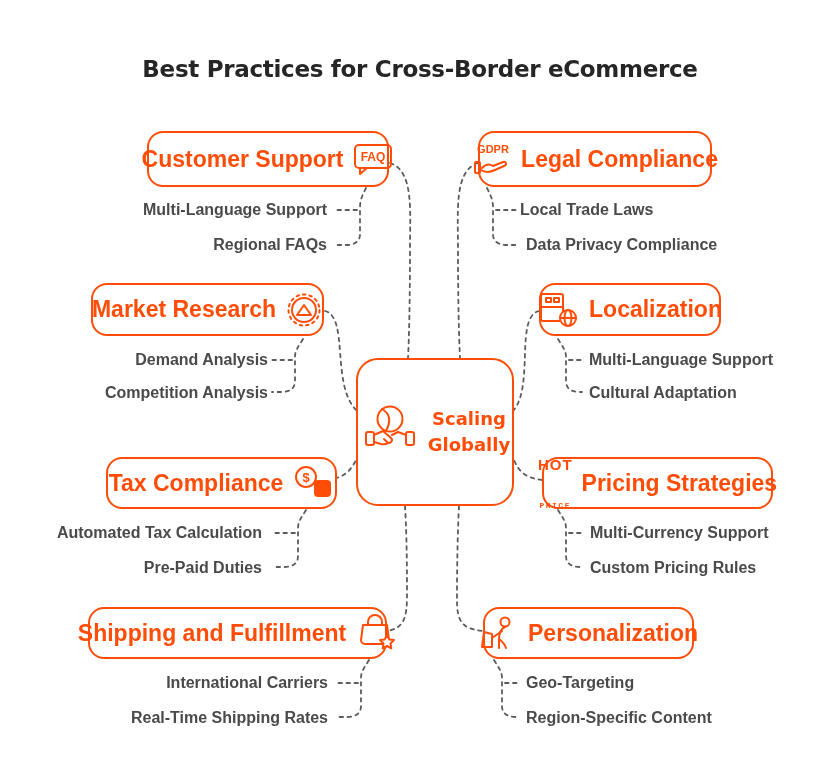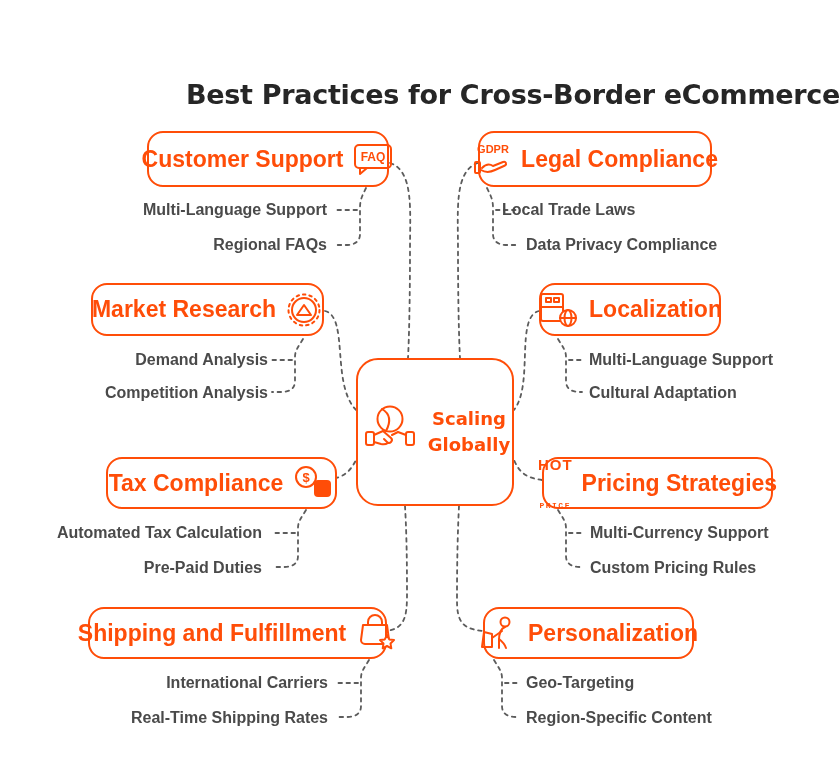--- a/index.html
+++ b/index.html
@@ -8,23 +8,23 @@
     --subitem-text:#4A4A4A;
     --connector:#5C5C5C;
     --background:#FFFFFF;
   }
   html,body{margin:0;padding:0;background:var(--background);}
   .stage{
     position:relative;width:840px;height:762px;background:var(--background);
     font-family:"Liberation Sans",sans-serif;overflow:hidden;
   }
   .title{
-    position:absolute;left:0;top:56px;width:100%;text-align:right;
-    font-family:"DejaVu Sans",sans-serif;font-weight:bold;font-size:27px;
-    letter-spacing:-0.3px;color:var(--title-text);margin-top:23px;
+    position:absolute;left:0;top:56px;width:100%;text-align:center;
+    font-family:"DejaVu Sans",sans-serif;font-weight:bold;font-size:23px;
+    letter-spacing:-0.3px;color:var(--title-text);
   }
   svg.connectors{position:absolute;left:0;top:0;width:840px;height:762px;}
   svg.connectors path{fill:none;stroke:var(--connector);stroke-width:1.8;
     stroke-dasharray:3.5 4.5;stroke-linecap:round;}
   .node{
     position:absolute;box-sizing:border-box;display:flex;align-items:center;
     justify-content:center;gap:9px;background:var(--background);
     border:2.5px solid var(--accent);border-radius:16px;color:var(--accent);
   }
   .nlabel{font-family:"Liberation Sans",sans-serif;font-weight:bold;
@@ -194,21 +194,21 @@
 
   <div class="sub" style="right:513px;top:210px">Multi-Language Support</div>
   <div class="sub" style="right:513px;top:245px">Regional FAQs</div>
   <div class="sub" style="right:572px;top:360px">Demand Analysis</div>
   <div class="sub" style="right:572px;top:393px">Competition Analysis</div>
   <div class="sub" style="right:578px;top:533px">Automated Tax Calculation</div>
   <div class="sub" style="right:578px;top:568px">Pre-Paid Duties</div>
   <div class="sub" style="right:512px;top:683px">International Carriers</div>
   <div class="sub" style="right:512px;top:718px">Real-Time Shipping Rates</div>
 
-  <div class="sub" style="left:502px;top:210px">Local Trade Laws</div>
+  <div class="sub" style="left:520px;top:210px">Local Trade Laws</div>
   <div class="sub" style="left:526px;top:245px">Data Privacy Compliance</div>
   <div class="sub" style="left:589px;top:360px">Multi-Language Support</div>
   <div class="sub" style="left:589px;top:393px">Cultural Adaptation</div>
   <div class="sub" style="left:590px;top:533px">Multi-Currency Support</div>
   <div class="sub" style="left:590px;top:568px">Custom Pricing Rules</div>
   <div class="sub" style="left:526px;top:683px">Geo-Targeting</div>
   <div class="sub" style="left:526px;top:718px">Region-Specific Content</div>
 
 </div>
 

